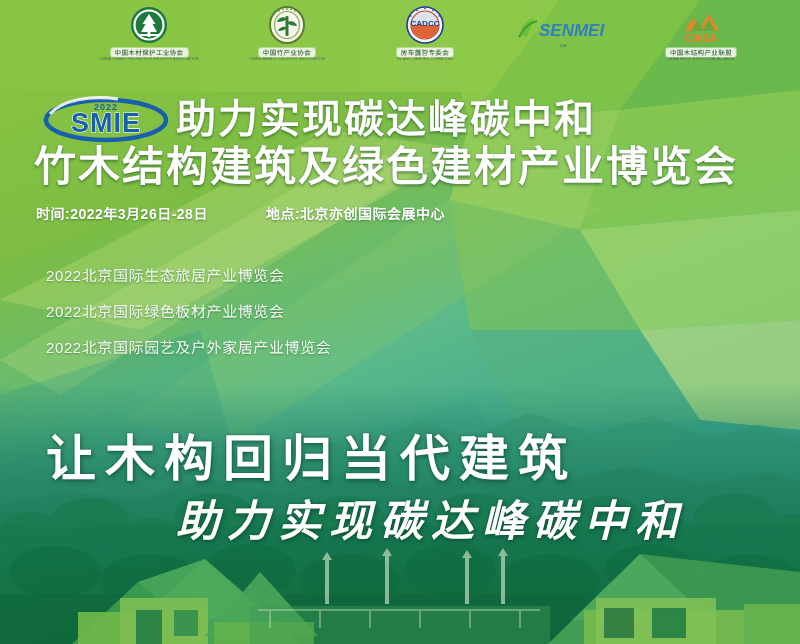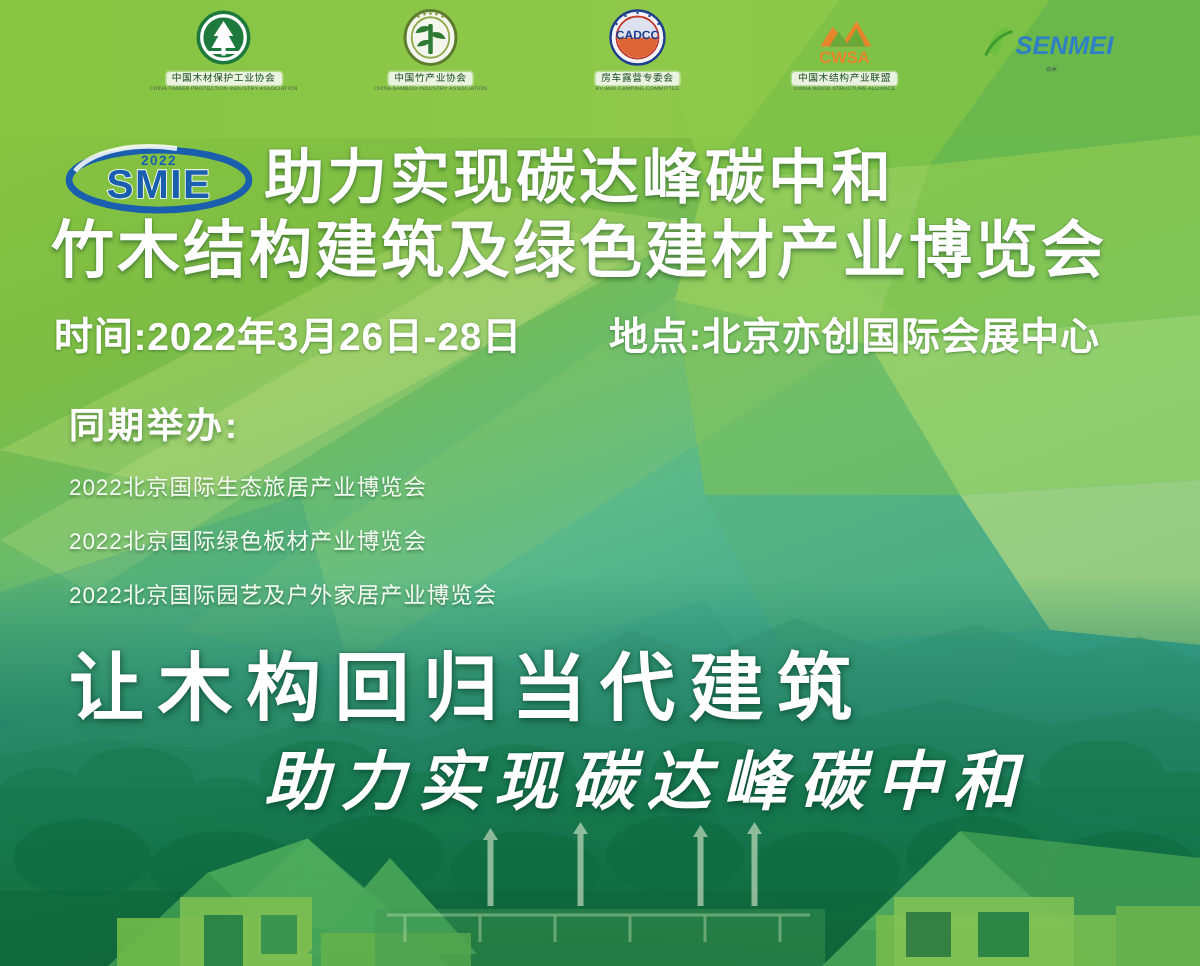--- a/index.html
+++ b/index.html
@@ -85,21 +85,21 @@
   .headline-2 .l2{
     font-size:42px;font-weight:bold;color:#ffffff;letter-spacing:2px;
     line-height:54px;white-space:nowrap;
     text-shadow:0 2px 3px rgba(20,70,30,.45), 0 0 1px rgba(20,70,30,.6);
   }
 
   
   .meta{
     position:absolute;left:36px;top:203px;
     display:flex;align-items:baseline;gap:58px;
-    font-size:26px;font-weight:bold;color:#ffffff;letter-spacing:.5px;
+    font-size:14px;font-weight:bold;color:#ffffff;letter-spacing:.5px;
     text-shadow:0 1px 2px rgba(20,70,30,.5);
   }
 
   
   .concurrent{position:absolute;left:46px;top:264px;}
   .concurrent .c-title{
     font-size:24px;font-weight:bold;color:#ffffff;letter-spacing:2px;
     margin-bottom:14px;
     text-shadow:0 2px 3px rgba(20,70,30,.45);
   }
@@ -311,36 +311,36 @@
           <circle cx="36" cy="11" r=".8"></circle>
             <circle cx="14" cy="5.6" r=".8"></circle>
           <circle cx="8" cy="11" r=".8"></circle>
         </g>
       </svg>
       <div class="assoc-name">房车露营专委会</div>
       <div class="assoc-sub">RV AND CAMPING COMMITTEE</div>
     </div>
 
     <div class="assoc-logo">
+      <svg class="assoc-mark" style="width:96px;height:30px;margin-top:8px;" viewBox="0 0 96 30" xmlns="http://www.w3.org/2000/svg">
+        <path d="M6 22 C6 12, 12 6, 20 5 C16 12, 14 18, 12 24 Z" fill="#6cbf3f"></path>
+        <path d="M4 24 C8 16, 14 10, 22 8" stroke="#3f9e2e" stroke-width="2" fill="none"></path>
+        <text x="24" y="23" font-size="17" font-weight="bold" font-style="italic" font-family="Liberation Sans, sans-serif" fill="#2f7fc4">SENMEI</text>
+      </svg>
+      <div class="assoc-sub">森美</div>
+    </div>
+
+    <div class="assoc-logo">
       <svg class="assoc-mark" viewBox="0 0 44 42" xmlns="http://www.w3.org/2000/svg">
         <path d="M6 26 L14 13 L22 22 L30 9 L40 26 Z" fill="#e8842a"></path>
         <path d="M12 26 L18 16 L24 24 L30 14 L36 26 Z" fill="#6aa83a"></path>
         <text x="22" y="37" text-anchor="middle" font-size="11" font-weight="bold" font-family="Liberation Sans, sans-serif" fill="#e8842a">CWSA</text>
       </svg>
       <div class="assoc-name">中国木结构产业联盟</div>
       <div class="assoc-sub">CHINA WOOD STRUCTURE ALLIANCE</div>
-    </div>
-
-    <div class="assoc-logo">
-      <svg class="assoc-mark" style="width:96px;height:30px;margin-top:8px;" viewBox="0 0 96 30" xmlns="http://www.w3.org/2000/svg">
-        <path d="M6 22 C6 12, 12 6, 20 5 C16 12, 14 18, 12 24 Z" fill="#6cbf3f"></path>
-        <path d="M4 24 C8 16, 14 10, 22 8" stroke="#3f9e2e" stroke-width="2" fill="none"></path>
-        <text x="24" y="23" font-size="17" font-weight="bold" font-style="italic" font-family="Liberation Sans, sans-serif" fill="#2f7fc4">SENMEI</text>
-      </svg>
-      <div class="assoc-sub">森美</div>
     </div>
 
   </div>
 
   <div class="smie">
     <svg viewBox="0 0 132 52" xmlns="http://www.w3.org/2000/svg">
       <ellipse cx="66" cy="28" rx="60" ry="20" fill="none" stroke="#1a5fae" stroke-width="4.5"></ellipse>
       <path d="M10 22 C22 8, 50 3, 78 7" stroke="#ffffff" stroke-width="3.2" fill="none" opacity=".85"></path>
       <text x="66" y="18" text-anchor="middle" font-size="9" font-weight="bold" font-family="Liberation Sans, sans-serif" fill="#1a5fae" letter-spacing="1">2022</text>
       <text x="66" y="40" text-anchor="middle" font-size="27" font-weight="bold" font-family="Liberation Sans, sans-serif" fill="#1a5fae" stroke="#ffffff" stroke-width="1.1" paint-order="stroke" letter-spacing="1">SMIE</text>
@@ -353,21 +353,20 @@
   <div class="headline-2">
     <div class="l2">竹木结构建筑及绿色建材产业博览会</div>
   </div>
 
   <div class="meta">
     <span>时间:2022年3月26日-28日</span>
     <span>地点:北京亦创国际会展中心</span>
   </div>
 
   <div class="concurrent">
-    <div class="c-title">同期举办:</div>
     <div class="c-item">2022北京国际生态旅居产业博览会</div>
     <div class="c-item">2022北京国际绿色板材产业博览会</div>
     <div class="c-item">2022北京国际园艺及户外家居产业博览会</div>
   </div>
 
   <div class="slogan">
     <div class="s1">让木构回归当代建筑</div>
     <div class="s2">助力实现碳达峰碳中和</div>
   </div>
 

